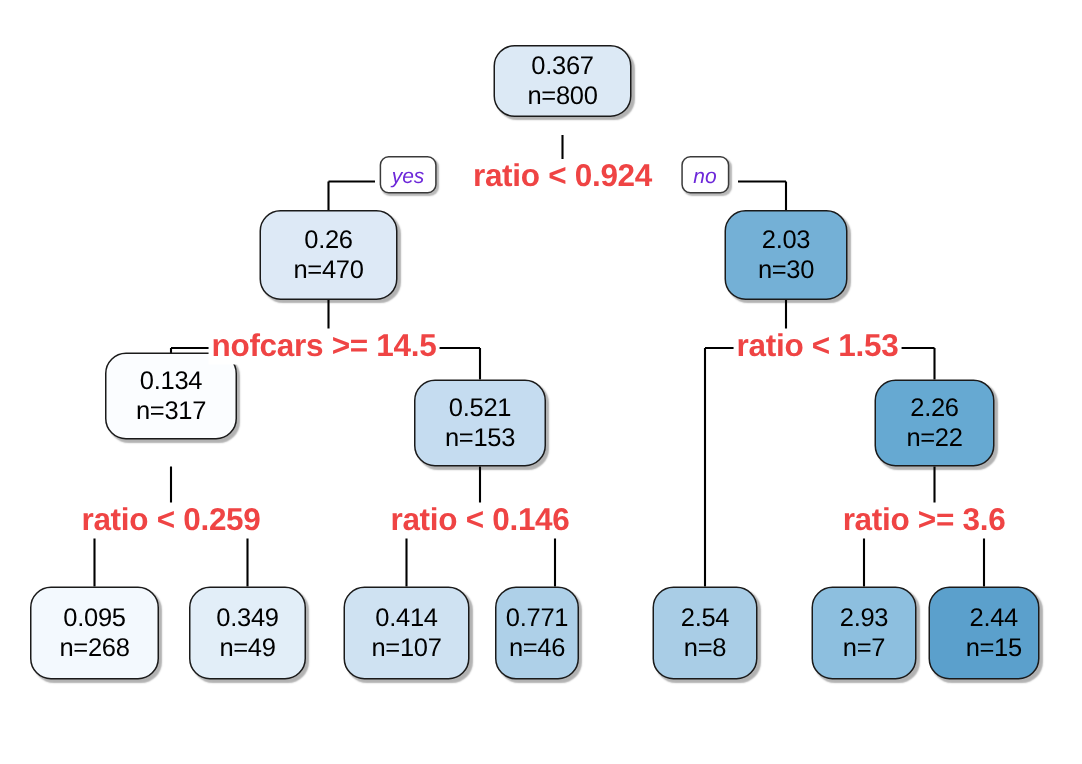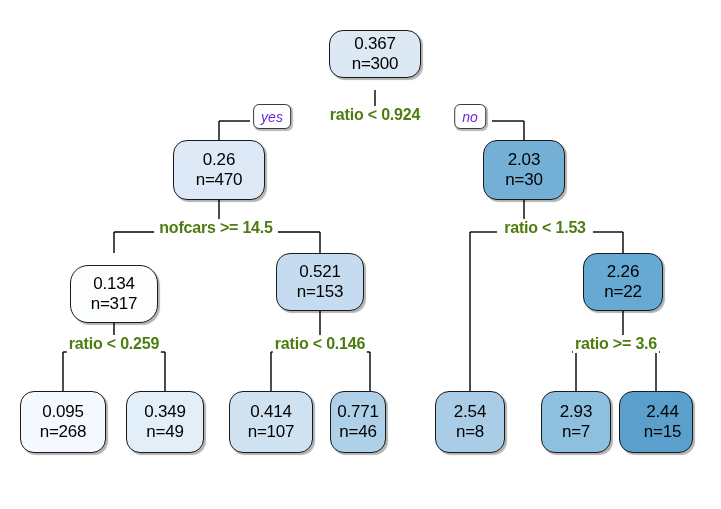--- a/index.html
+++ b/index.html
@@ -43,23 +43,23 @@
     white-space: nowrap;
   }
   .node .cnt {
     font-size: 17px;
     letter-spacing: -0.2px;
     white-space: nowrap;
     margin-top: 1px;
   }
   .split {
     position: absolute;
-    font-size: 16px;
+    font-size: 21px;
     font-weight: bold;
-    color: #4d7c0f;
+    color: #ef4444;
     white-space: nowrap;
     transform: translateX(-50%);
     z-index: 4;
     background: #ffffff;
     padding: 0 2px;
     letter-spacing: -0.2px;
   }
   .yn {
     position: absolute;
     box-sizing: border-box;
@@ -111,31 +111,31 @@
       <line x1="375" y1="90" x2="375" y2="108" stroke="#000000" stroke-width="1.4"></line>
       <line x1="219" y1="200" x2="219" y2="221" stroke="#000000" stroke-width="1.4"></line>
       <line x1="524" y1="200" x2="524" y2="221" stroke="#000000" stroke-width="1.4"></line>
       <line x1="114" y1="311" x2="114" y2="337" stroke="#000000" stroke-width="1.4"></line>
       <line x1="320" y1="311" x2="320" y2="337" stroke="#000000" stroke-width="1.4"></line>
       <line x1="623" y1="311" x2="623" y2="337" stroke="#000000" stroke-width="1.4"></line>
     </svg>
   <div id="nodes-layer">
       <div class="node" style="left: 329px; top: 30px; width: 92px; height: 48px; background: rgb(220, 233, 245);">
         <div class="val">0.367</div>
-        <div class="cnt">n=300</div>
+        <div class="cnt">n=800</div>
       </div>
       <div class="node" style="left: 173px; top: 140px; width: 92px; height: 60px; background: rgb(221, 233, 246);">
         <div class="val">0.26</div>
         <div class="cnt">n=470</div>
       </div>
       <div class="node" style="left: 483px; top: 140px; width: 82px; height: 60px; background: rgb(116, 176, 214);">
         <div class="val">2.03</div>
         <div class="cnt">n=30</div>
       </div>
-      <div class="node" style="left: 70px; top: 265px; width: 88px; height: 58px; background: rgb(251, 253, 255); border-radius: 18px;">
+      <div class="node" style="left: 70px; top: 235px; width: 88px; height: 58px; background: rgb(251, 253, 255);">
         <div class="val">0.134</div>
         <div class="cnt">n=317</div>
       </div>
       <div class="node" style="left: 276px; top: 253px; width: 88px; height: 58px; background: rgb(197, 220, 240);">
         <div class="val">0.521</div>
         <div class="cnt">n=153</div>
       </div>
       <div class="node" style="left: 583px; top: 253px; width: 80px; height: 58px; background: rgb(102, 169, 210);">
         <div class="val">2.26</div>
         <div class="cnt">n=22</div>

